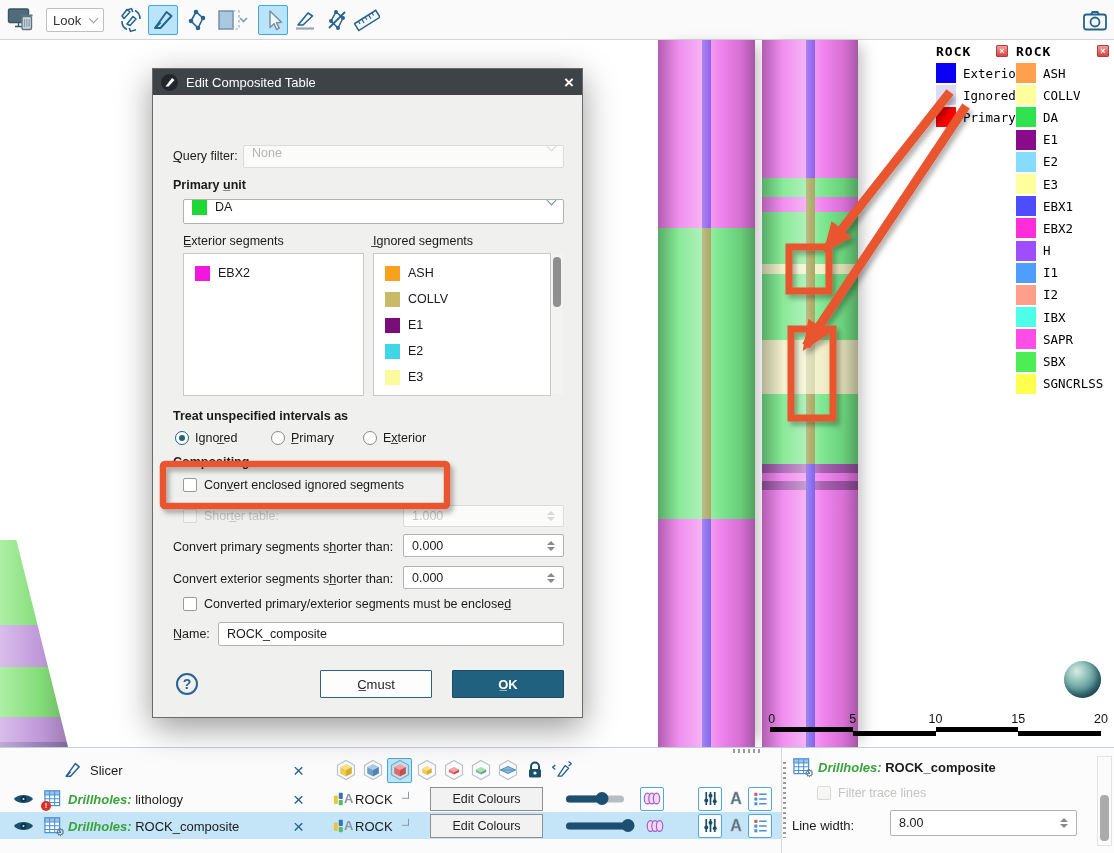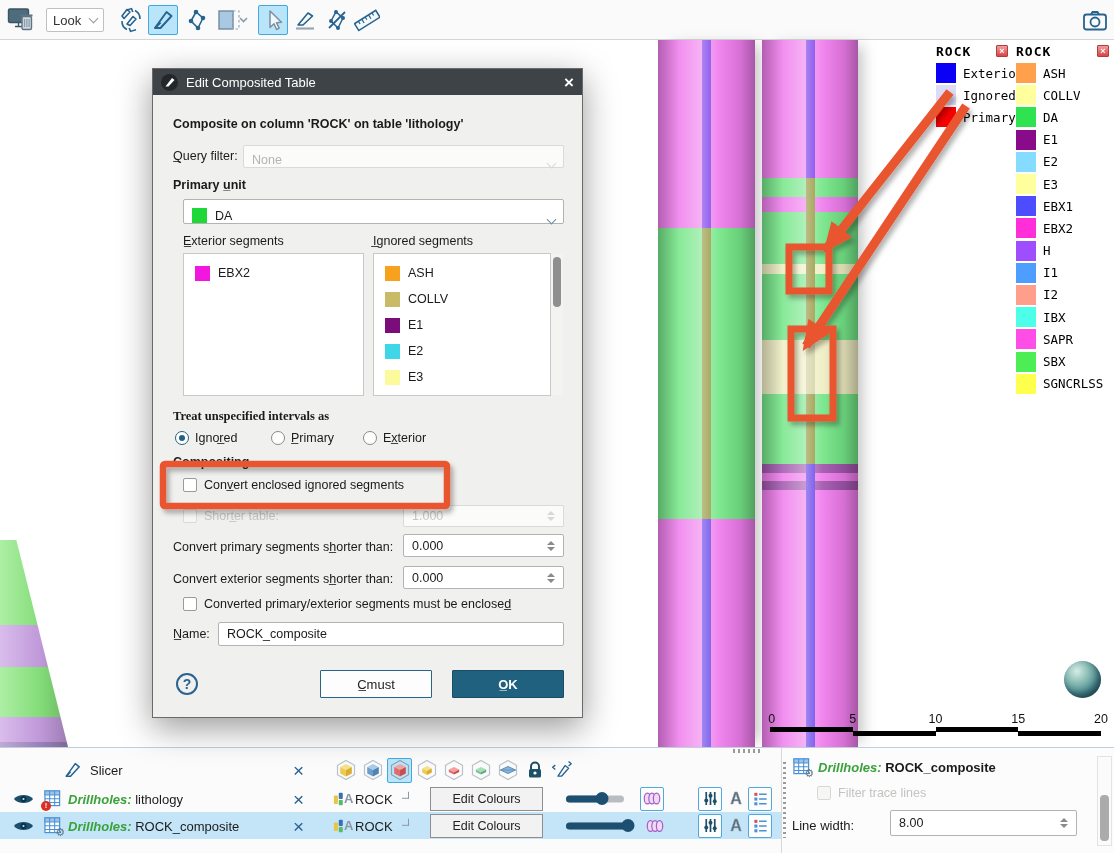--- a/index.html
+++ b/index.html
@@ -69,21 +69,21 @@
   
   .dialog{position:absolute;left:152px;top:68px;width:431px;height:650px;z-index:20;
     background:#f0f0ee;border:1px solid #6a6a6a;box-shadow:0 10px 32px rgba(0,0,0,0.4);}
   .dlg-title{position:absolute;left:0;top:0;right:0;height:26px;background:#3e4347;color:#fff;
     display:flex;align-items:center;padding:0 8px;font-size:13px;}
   .dlg-ico{width:17px;height:17px;border-radius:50%;background:#23272b;margin-right:8px;position:relative;flex:0 0 auto;}
   .dlg-ico svg{position:absolute;left:2.5px;top:2.5px;}
   .dlg-x{margin-left:auto;color:#fff;font-size:17px;line-height:17px;font-weight:bold;}
   .dlg-lbl{position:absolute;font-size:12.5px;color:#1a1a1a;}
   .b{font-weight:bold;}
-  .combo{position:absolute;background:#fff;border:1px solid #b3b3b3;border-radius:2px;display:flex;align-items:flex-end;padding:0 8px;font-size:12.5px;}
+  .combo{position:absolute;background:#fff;border:1px solid #b3b3b3;border-radius:2px;display:flex;align-items:flex-start;padding:0 8px;font-size:12.5px;}
   .combo .chev{margin-left:auto;border-color:#6a8ca5;}
   .combo.dis{background:#fbfbfa;border-color:#dadada;color:#b4b4b2;}
   .combo.dis .chev{border-color:#d8d8d8;}
   .sw{display:inline-block;width:15px;height:15px;margin-right:8px;flex:0 0 auto;}
   .listbox{position:absolute;background:#fff;border:1px solid #c9c9c9;padding:6px 0;}
   .li{display:flex;align-items:center;height:26px;padding:0 11px;font-size:12.5px;}
   .vscroll{position:absolute;width:12px;background:#f3f3f2;}
   .vthumb{position:absolute;left:2px;width:8px;border-radius:4px;background:#8f8f8f;}
   .radio{position:absolute;display:flex;align-items:center;font-size:12.5px;}
   .rdot{width:14px;height:14px;border-radius:50%;border:1px solid #8a8a8a;background:#fff;margin-right:6px;position:relative;}
@@ -416,21 +416,20 @@
     <div class="dlg-title">
       <span class="dlg-ico">
         <svg width="12" height="12" viewBox="0 0 12 12">
             <path d="M1.5 10.5 L8 2 L10.5 4 L4.5 10.5 Z" fill="#fff"></path>
           </svg>
       </span>
       <span>Edit Composited Table</span>
       <span class="dlg-x">×</span>
     </div>
 
-    <div class="dlg-lbl b" style="left:20px;top:48px;">Composite on column 'ROCK' on table 'lithology'</div>
 
     <div class="dlg-lbl" style="left:20px;top:80px;">Q̲uery filter:</div>
     <div class="combo dis" style="left:90px;top:76px;width:321px;height:23px;">
       <span>None</span>
       <span class="chev"></span>
     </div>
 
     <div class="dlg-lbl b" style="left:20px;top:109px;">Primary u̲nit</div>
     <div class="combo" style="left:30px;top:130px;width:381px;height:25px;">
       <span class="sw" style="background: rgb(31, 216, 56);"></span>
@@ -473,21 +472,21 @@
 
         <div class="li">
           <span class="sw" style="background: rgb(251, 251, 158);"></span>
           <span>E3</span>
         </div>
       </div>
     <div class="vscroll" style="left:398px;top:185px;height:141px;">
       <div class="vthumb" style="top:3px;height:50px;"></div>
     </div>
 
-    <div class="dlg-lbl b" style="left:20px;top:340px;font-family:Liberation Serif, serif;">Treat unspecified intervals as</div>
+    <div class="dlg-lbl b" style="left:20px;top:340px;">Treat unspecified intervals as</div>
 
     <div class="radio on" style="left:22px;top:362px;">
       <span class="rdot"></span>
       <span>Ignor̲ed</span>
     </div>
     <div class="radio" style="left:118px;top:362px;">
       <span class="rdot"></span>
       <span>P̲rimary</span>
     </div>
     <div class="radio" style="left:210px;top:362px;">

